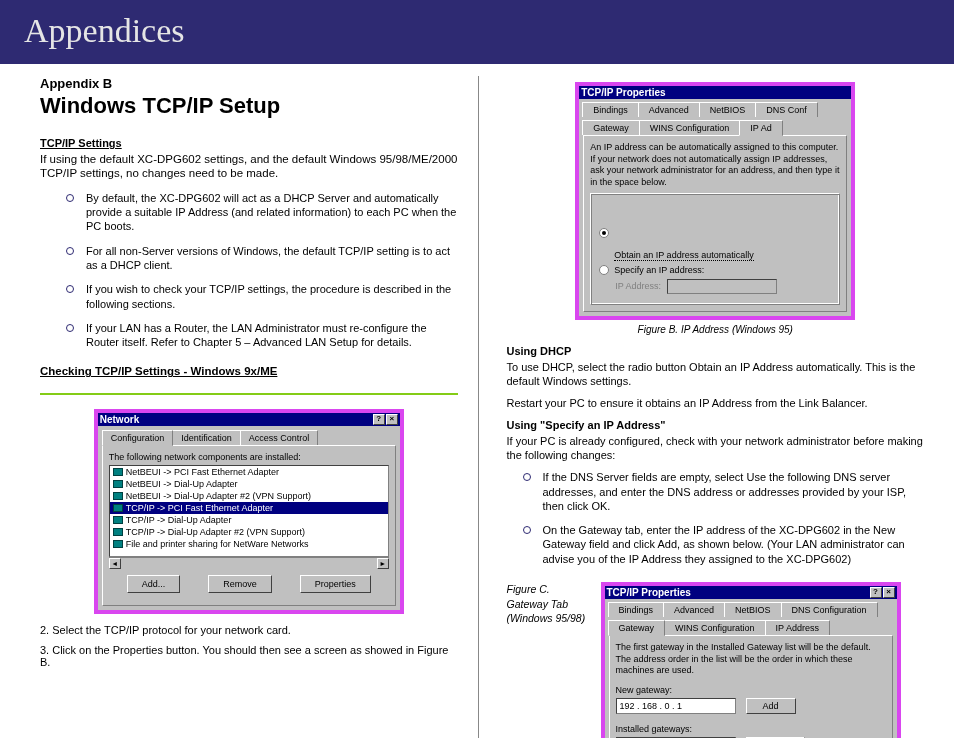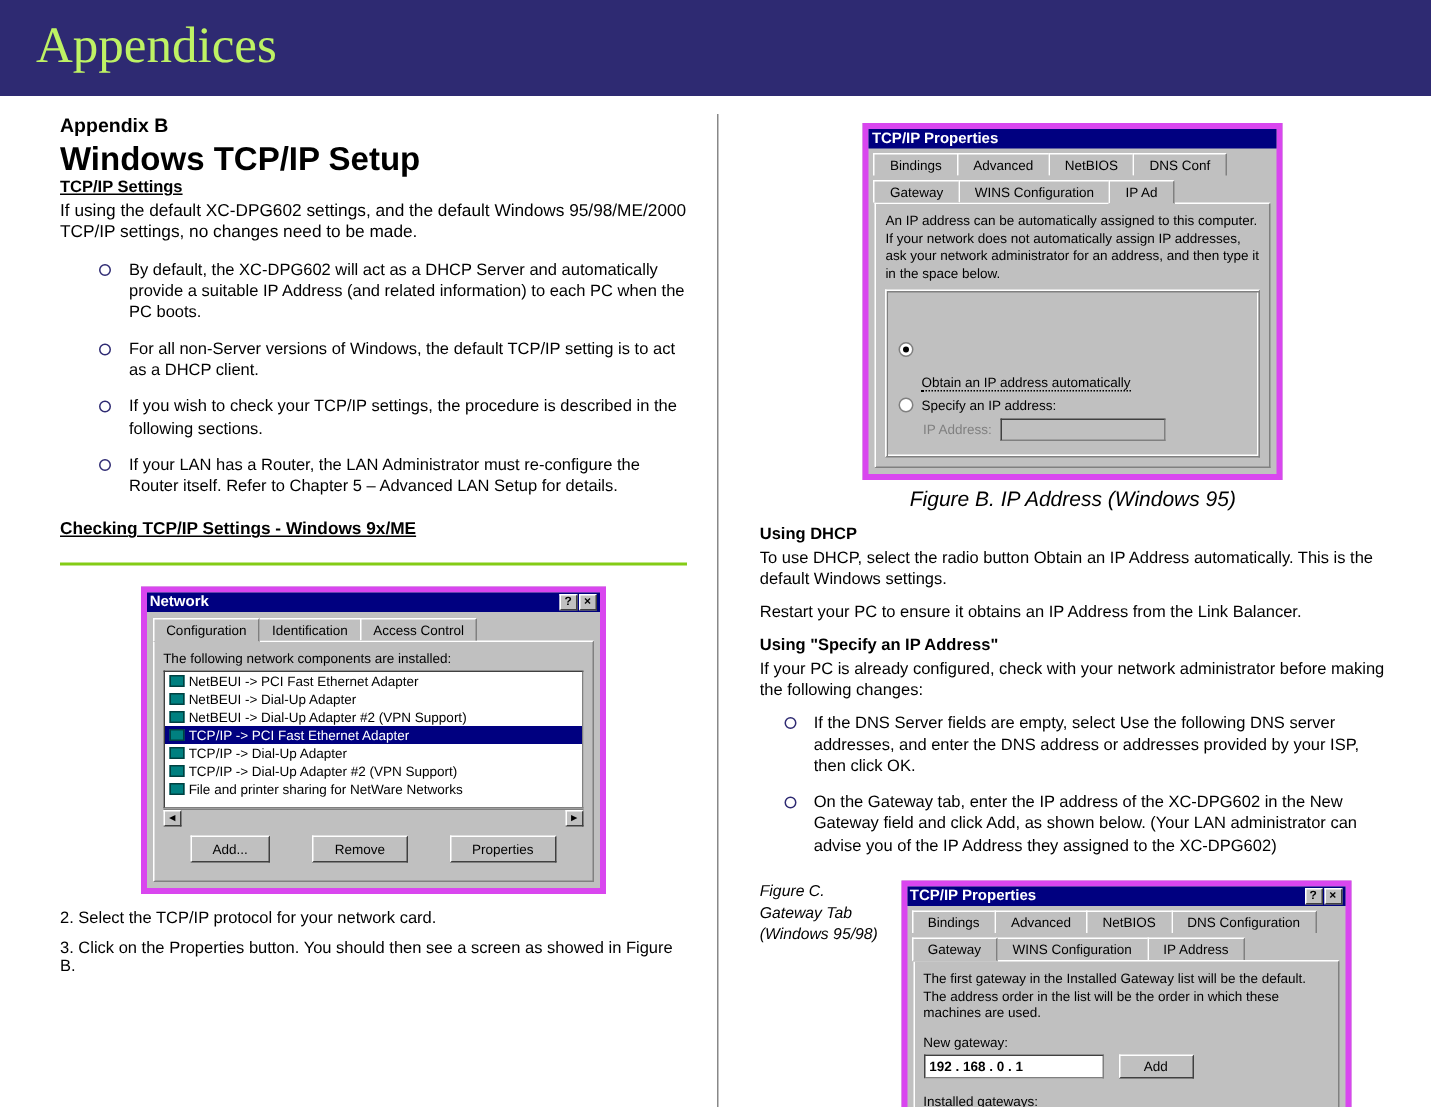--- a/index.html
+++ b/index.html
@@ -1,34 +1,34 @@
 <!DOCTYPE html>
 <html><head>
 <meta charset="utf-8">
 <style>
   * { box-sizing: border-box; margin: 0; padding: 0; }
   body { width: 954px; height: 738px; font-family: Arial, Helvetica, sans-serif; background: #fff; color: #000; font-size: 11px; }
-  .header-bar { background: #2e2a72; color: #bef264; font-family: Georgia, 'Times New Roman', serif; font-size: 34px; padding: 12px 24px 14px; font-weight: normal; }
+  .header-bar { background: #2e2a72; color: #e5e5e5; font-family: Georgia, 'Times New Roman', serif; font-size: 34px; padding: 12px 24px 14px; font-weight: normal; }
   .page-body { display: flex; padding: 12px 20px 8px 40px; gap: 0; }
   .col { flex: 1; padding-right: 20px; }
   .col-left { border-right: 1px solid #888; }
   .col-right { padding-left: 28px; padding-right: 10px; }
   .appendix-label { font-family: Arial, sans-serif; font-weight: bold; font-size: 13px; margin-bottom: 2px; }
-  .main-heading { font-family: Arial, sans-serif; font-weight: 900; font-size: 22px; }
+  .main-heading { font-family: Arial, sans-serif; font-weight: 900; font-size: 22px; margin-bottom: 18px; }
   .sub-heading { font-weight: 900; font-size: 11px; text-decoration: underline; margin-bottom: 3px; }
   .body-p { font-size: 11.5px; line-height: 1.25; margin-bottom: 10px; }
   .body-p-sm { font-size: 11px; line-height: 1.3; margin-bottom: 8px; }
   ul.bullets { list-style: none; padding-left: 36px; margin: 8px 0 16px; }
   ul.bullets li { position: relative; font-size: 11px; line-height: 1.3; margin-bottom: 10px; padding-left: 10px; }
   ul.bullets li::before { content: ""; position: absolute; left: -10px; top: 3px; width: 6px; height: 6px; border: 1.3px solid #2e2a72; border-radius: 50%; }
   .section-head { font-weight: 900; font-size: 11.5px; border-bottom: 2px solid #84cc16; padding-bottom: 16px; margin-bottom: 14px; text-decoration: underline; }
   .step { font-size: 11px; margin-bottom: 8px; }
   .step em, .body-p em { font-style: italic; }
   .fig-wrap { text-align: center; margin: 6px 0 10px; }
-  .fig-caption { font-style: italic; font-size: 14px; text-align: center; margin-top: 4px; }
+  .fig-caption { font-style: italic; font-size: 10px; text-align: center; margin-top: 4px; }
   .fig-caption-side { font-style: italic; font-size: 10.5px; line-height: 1.4; }
   .small-bold { font-weight: bold; font-size: 11px; margin-bottom: 3px; }
 
   
   .win95 { display:inline-block; background:#c0c0c0; border:4px solid #d946ef; font-family: 'MS Sans Serif', Tahoma, Arial, sans-serif; font-size:9px; color:#000; text-align:left; }
   .win95 .titlebar { background:#000080; color:#fff; display:flex; align-items:center; justify-content:space-between; padding:1px 2px; font-weight:bold; font-size:10px; }
   .titlebar-btns { display:flex; gap:1px; }
   .titlebar-btn { width:12px; height:11px; background:#c0c0c0; border:1px solid #fff; border-right-color:#404040; border-bottom-color:#404040; font-size:8px; line-height:8px; text-align:center; color:#000; }
   .win95 .tabs { display:flex; padding:4px 4px 0; gap:0; }
   .win95 .tab { background:#c0c0c0; border:1px solid #808080; border-top:1px solid #fff; border-left:1px solid #fff; border-bottom:none; padding:2px 8px; margin-right:-1px; font-size:9px; }
@@ -46,21 +46,21 @@
   .win95 .btn-row { display:flex; justify-content:space-around; padding:6px 4px; }
   .win95 .tabs2 { display:flex; flex-wrap:wrap; padding:3px 3px 0; font-size:9px; }
   .win95 .tabs2 .tab { padding:2px 10px; }
   .win95 .groupbox { border:1px solid #808080; border-top-color:#fff; border-left-color:#fff; box-shadow: inset 1px 1px 0 #808080, inset -1px -1px 0 #fff; padding:8px 8px 10px; margin-top:4px; }
   .radio { display:flex; align-items:center; gap:5px; margin:4px 0; }
   .radio .dot { width:10px; height:10px; border-radius:50%; background:#fff; border:1px solid #808080; display:flex; align-items:center; justify-content:center; }
   .radio .dot.filled::after { content:""; width:4px; height:4px; border-radius:50%; background:#000; }
   .ip-row { display:flex; align-items:center; gap:6px; margin-left:16px; margin-top:3px; }
   .ip-box { background:#fff; border:1px solid #808080; border-top-color:#404040; border-left-color:#404040; width:110px; height:15px; font-size:9px; padding:1px 3px; letter-spacing:1px; }
   .ip-box.disabled { background:#c0c0c0; }
-  .txt-in { background:#fff; border:1px solid #808080; border-top-color:#404040; border-left-color:#404040; padding:2px 3px; font-size:9px;font-weight:bold; }
+  .txt-in { background:#fff; border:1px solid #808080; border-top-color:#404040; border-left-color:#404040; padding:2px 3px; font-size:9px; }
   .fig-c-row { display:flex; gap:14px; align-items:flex-start; margin-top:8px; }
   .installed-box { background:#fff; border:1px solid #808080; border-top-color:#404040; border-left-color:#404040; width:120px; height:22px; }
   .btn.disabled { color:#808080; text-shadow:1px 1px 0 #fff; }
 </style>
 </head>
 <body>
 
 <div class="header-bar">
   <span>Appendices</span>
 </div>

